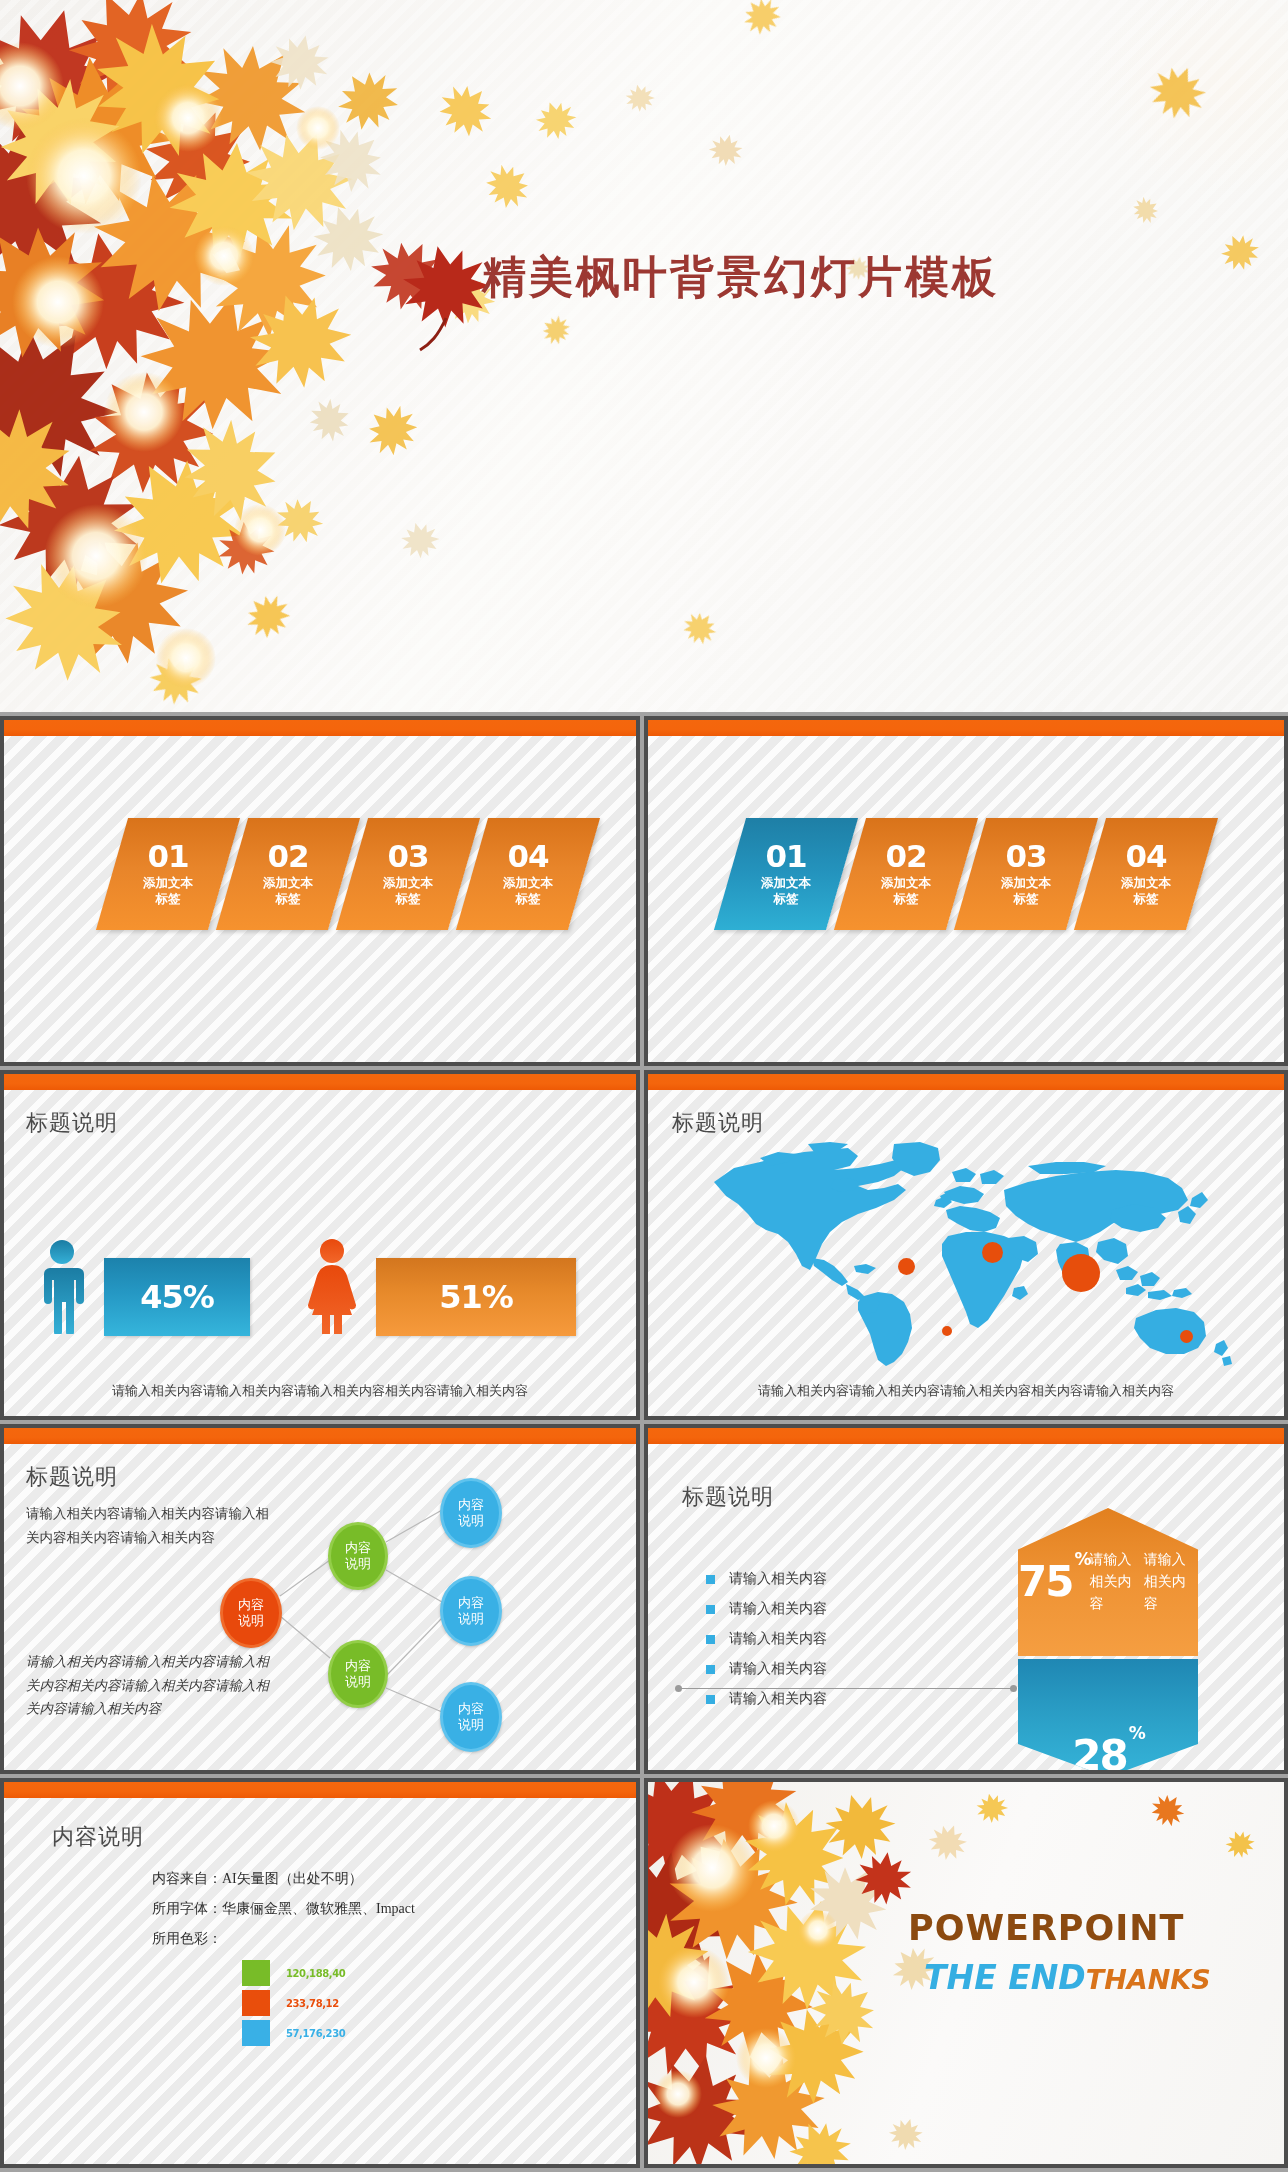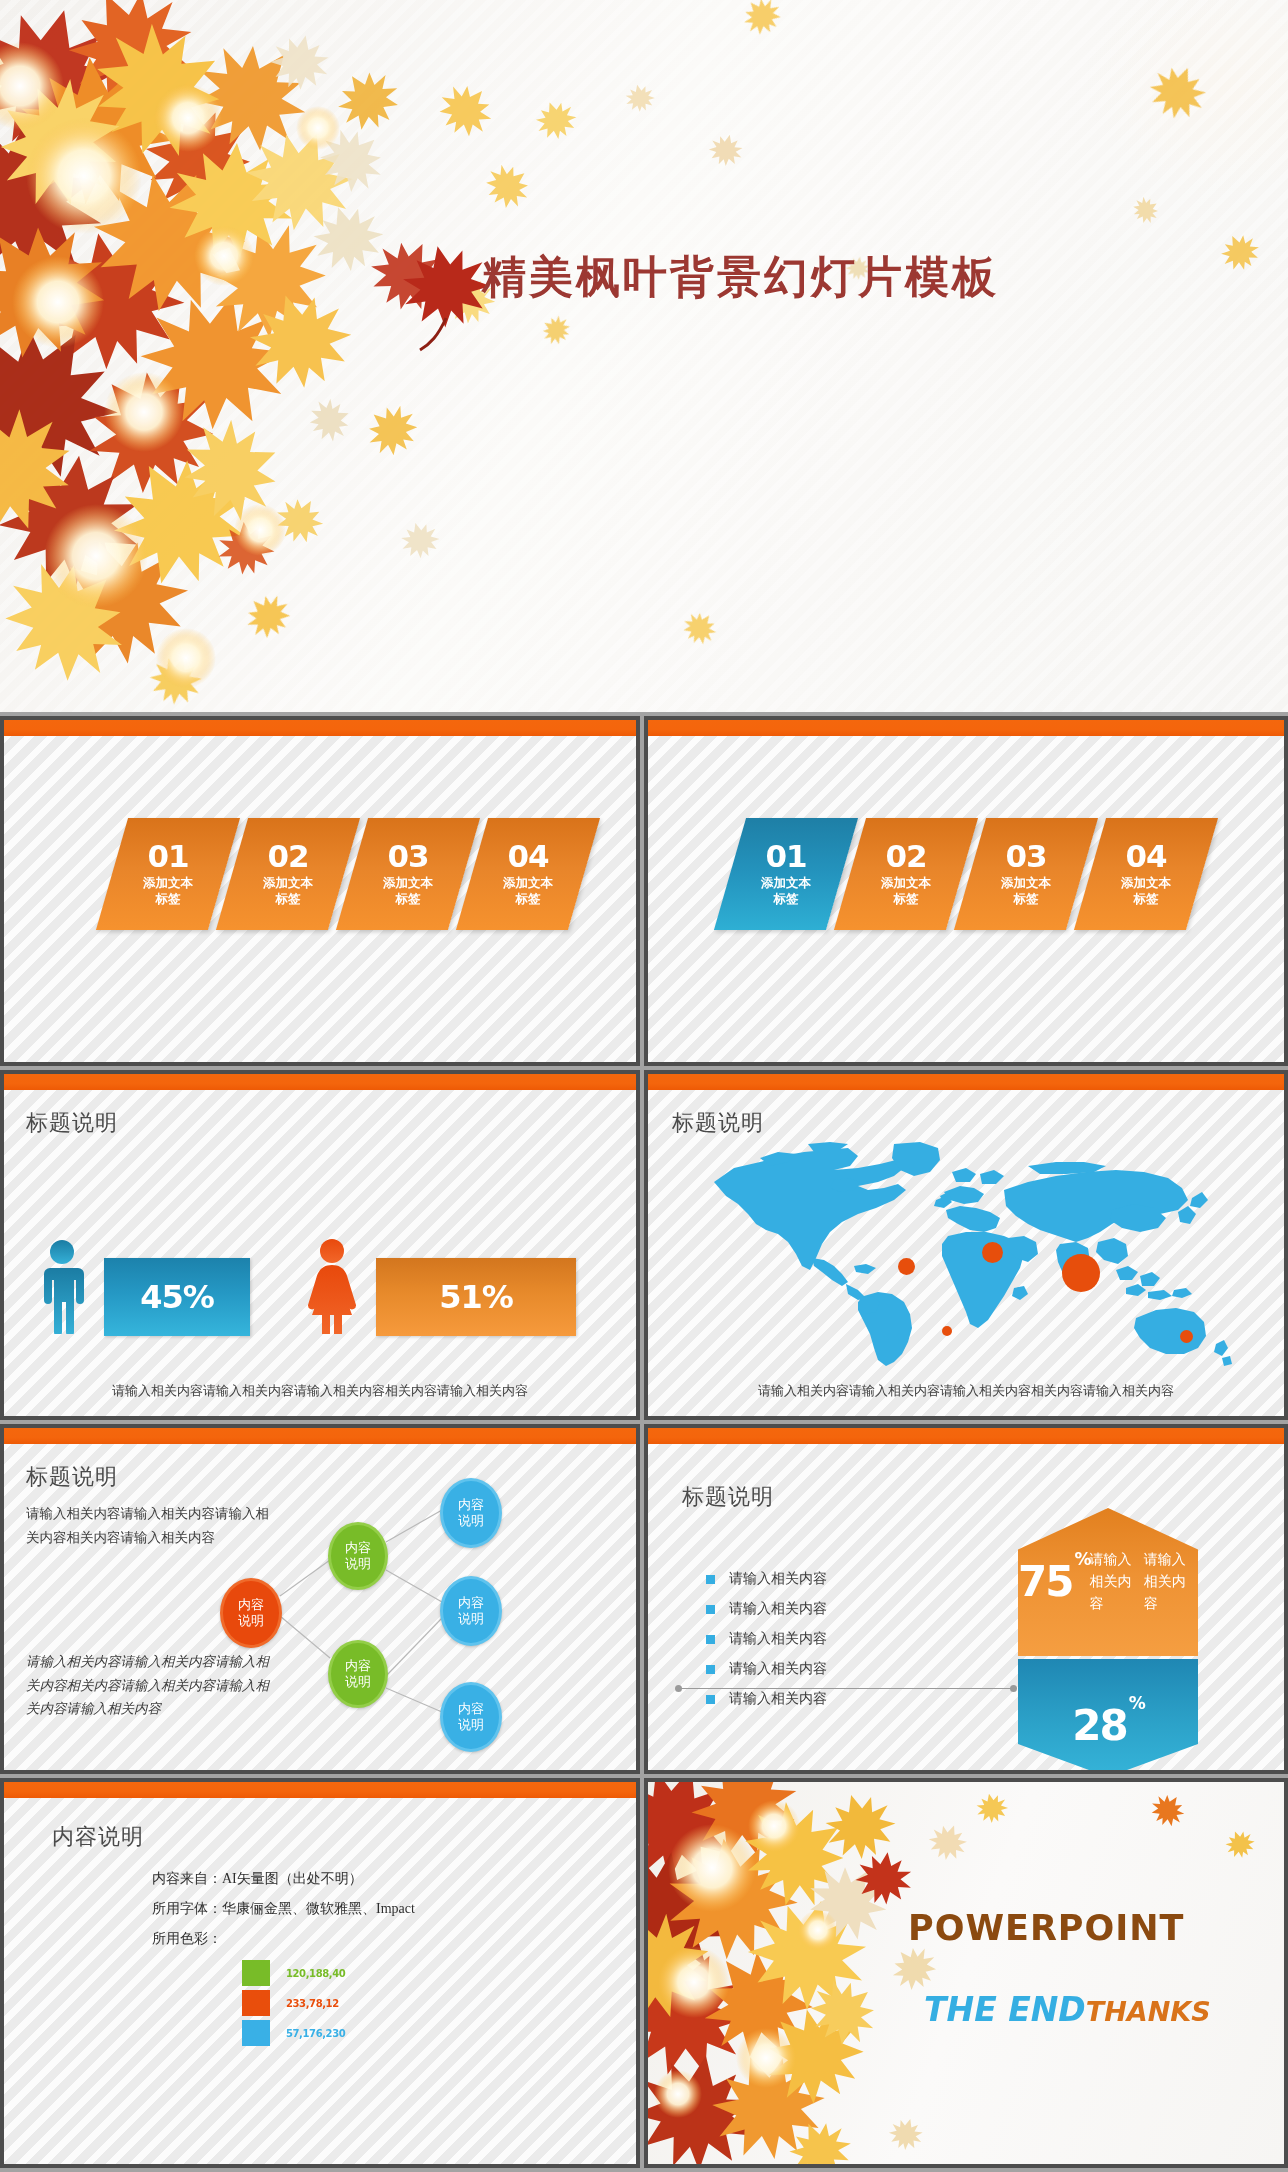--- a/index.html
+++ b/index.html
@@ -146,21 +146,21 @@
   .hex-top{
     position:relative; width:180px; height:148px;
     background:linear-gradient(180deg,#E2801F 0%,#EE9233 45%,#F59E41 100%);
     clip-path:polygon(0% 28%, 50% 0%, 100% 28%, 100% 100%, 0% 100%);
     display:flex; flex-direction:row; align-items:center; justify-content:center;
   }
   .hex-bot{
     position:relative; width:180px; height:118px; margin-top:3px;
     background:linear-gradient(180deg,#1F87B3 0%,#2CA2C9 55%,#35B4D9 100%);
     clip-path:polygon(0% 0%, 100% 0%, 100% 72%, 50% 100%, 0% 72%);
-    display:flex; align-items:center; justify-content:center;
+    display:flex; align-items:flex-end; justify-content:center;
   }
   .bignum{
     font-family:"DejaVu Sans",sans-serif; font-weight:bold; color:#fff;
     font-size:42px; line-height:1; letter-spacing:-2px; position:relative;
   }
   .bignum sup{ font-size:17px; position:relative; top:-16px; left:2px; letter-spacing:0; }
   .hexline{
     font-family:"Liberation Serif","DejaVu Serif",serif;
     color:#ffffff; font-size:14px; line-height:1.55;
   }
@@ -185,21 +185,21 @@
   #s9 .endbg{ position:absolute; inset:0;
     background:linear-gradient(110deg,#f2f0ec 0%,#fbfaf9 50%,#f6f5f3 100%); }
   #s9 .pp{
     position:absolute; left:260px; top:126px;
     font-family:"DejaVu Sans",sans-serif; font-weight:bold;
     font-size:35px; color:#8B4A10; letter-spacing:1px; white-space:nowrap;
   }
   #s9 .endline{
     position:absolute; left:276px; top:176px;
     font-family:"DejaVu Sans",sans-serif; font-weight:bold; font-style:italic;
-    font-size:33px; white-space:nowrap; letter-spacing:0px;margin-top:32px;
+    font-size:33px; white-space:nowrap; letter-spacing:0px;
   }
   #s9 .endline .a{ color:#35AEE2; }
   #s9 .endline .b{ color:#D9731A; font-size:27px; }
 </style>
 </head>
 <body>
 
 <div id="page">
 
   <div class="slide" id="cover">

